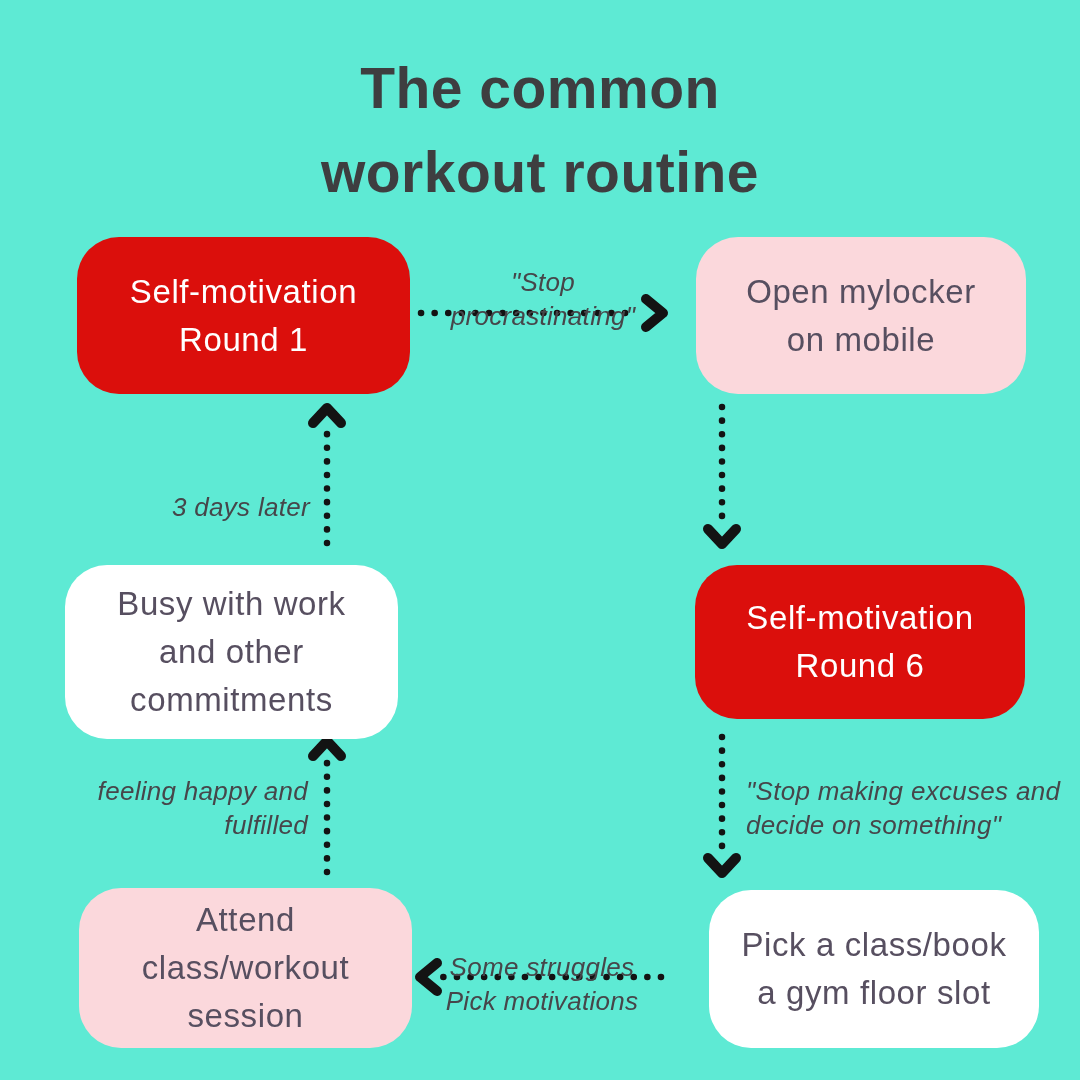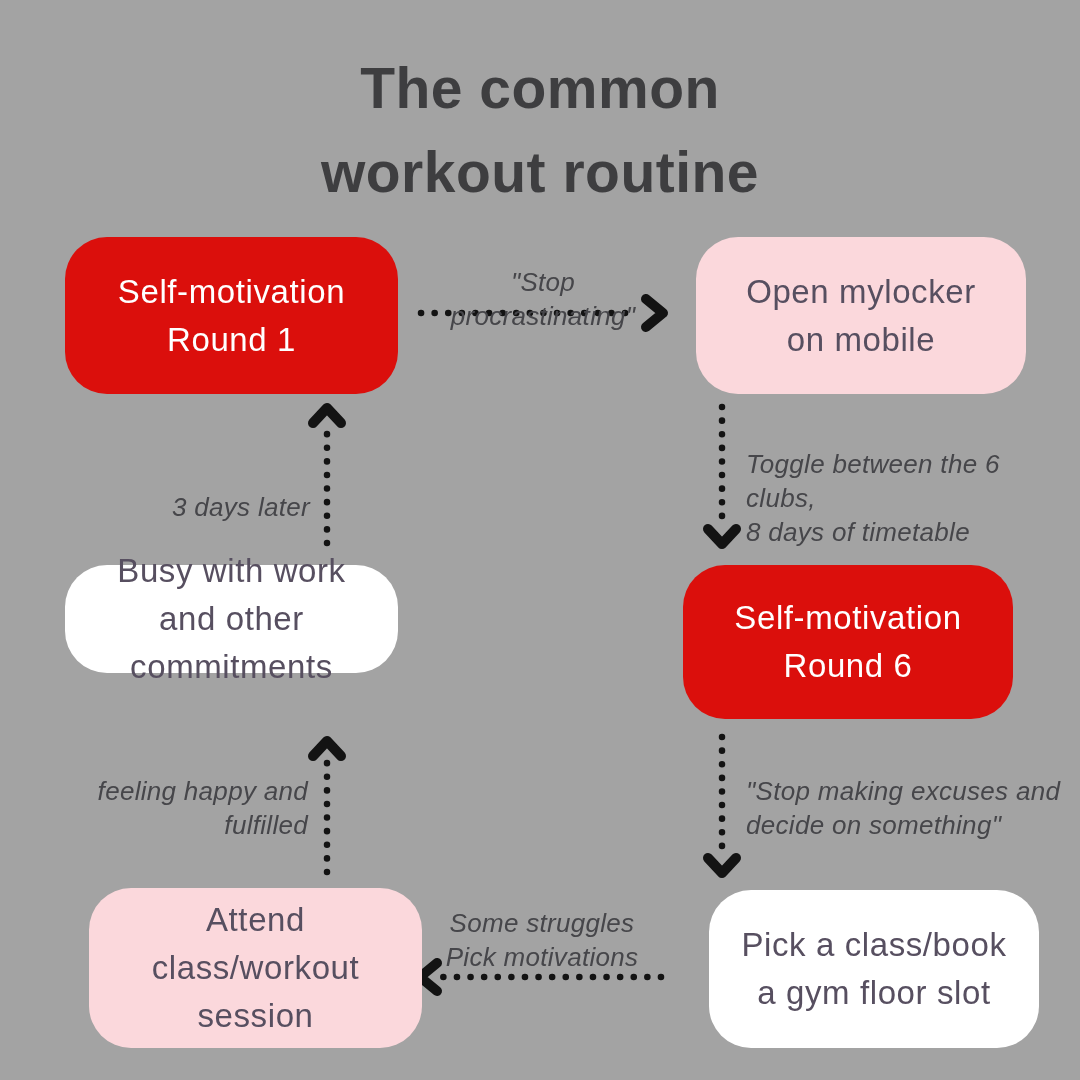--- a/index.html
+++ b/index.html
@@ -4,21 +4,21 @@
 <style>
   html, body {
     margin: 0;
     padding: 0;
     background: #dfe0e2;
   }
   .canvas {
     position: relative;
     width: 1080px;
     height: 1080px;
-    background: #a3a3a3;
+    background: #5eead4;
     overflow: hidden;
     font-family: "Liberation Sans", sans-serif;
   }
 
   
   .title {
     position: absolute;
     top: 46px;
     left: 0;
     width: 1080px;
@@ -39,44 +39,44 @@
     display: flex;
     flex-direction: column;
     align-items: center;
     justify-content: center;
     text-align: center;
     font-size: 33px;
     line-height: 48px;
     letter-spacing: 0.6px;
     font-weight: 400;
   }
-  .box.red   { background: #db0f0c; color: #ffffff; }
+  .box.red   { background: #db0f0c; color: #ffffff; margin-left: 12px; }
   .box.pink  { background: #fbd8dc; color: #574f60; margin-left: 13px; }
   .box.white { background: #ffffff; color: #574f60; }
 
   #box-1 { left: 65px;  top: 237px; width: 333px; height: 157px; }
   #box-2 { left: 683px; top: 237px; width: 330px; height: 157px; }
   #box-3 { left: 683px; top: 565px; width: 330px; height: 154px; }
   #box-4 { left: 709px; top: 890px; width: 330px; height: 158px; }
-  #box-5 { left: 76px;  top: 888px; width: 333px; height: 160px; }
-  #box-6 { left: 65px;  top: 565px; width: 333px; height: 108px; text-align: center; }
+  #box-5 { left: 66px;  top: 888px; width: 333px; height: 160px; }
+  #box-6 { left: 65px;  top: 565px; width: 333px; height: 174px; text-align: center; }
 
   
   .arrow-label {
     position: absolute;
     font-style: italic;
     color: #46464a;
     font-size: 26px;
     line-height: 34px;
     letter-spacing: 0.3px;
   }
   #label-1 { left: 418px; top: 265px; width: 250px; text-align: center; }
   #label-2 { left: 746px; top: 447px; width: 320px; text-align: left; }
   #label-3 { left: 746px; top: 774px; width: 320px; text-align: left; }
-  #label-4 { left: 428px; top: 906px; width: 228px; text-align: center; }
+  #label-4 { left: 428px; top: 950px; width: 228px; text-align: center; }
   #label-5 { left: 18px;  top: 774px; width: 290px; text-align: right; }
   #label-6 { left: 110px; top: 462px; width: 200px; text-align: right; margin-top: 28px; }
 
   
   .arrows {
     position: absolute;
     left: 0; top: 0;
     width: 1080px;
     height: 1080px;
     pointer-events: none;
@@ -168,24 +168,20 @@
   <div class="box white" id="box-6">
     <div>Busy with work</div>
     <div>and other</div>
     <div>commitments</div>
   </div>
 
   <div class="arrow-label" id="label-1">
     <div>"Stop procrastinating"</div>
   </div>
 
-  <div class="arrow-label" id="label-2">
-    <div>Toggle between the 6 clubs,</div>
-    <div>8 days of timetable</div>
-  </div>
 
   <div class="arrow-label" id="label-3">
     <div>"Stop making excuses and</div>
     <div>decide on something"</div>
   </div>
 
   <div class="arrow-label" id="label-4">
     <div>Some struggles</div>
     <div>Pick motivations</div>
   </div>

